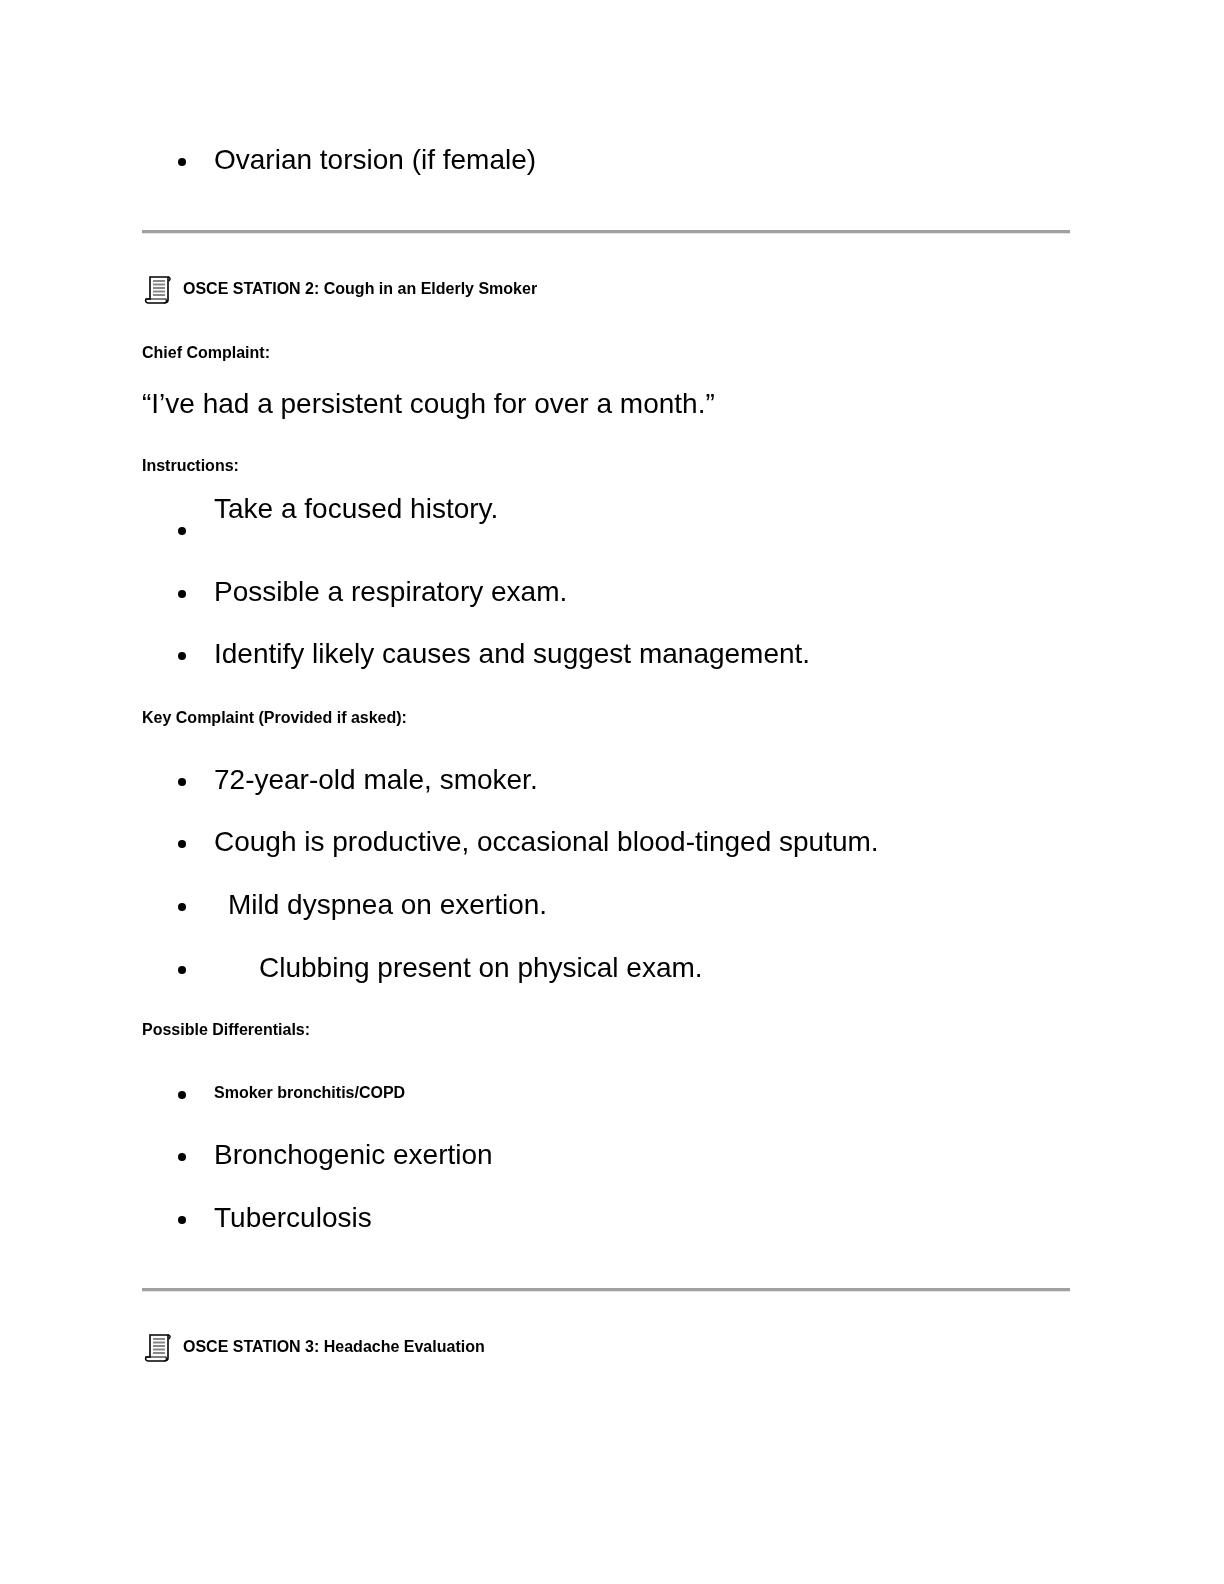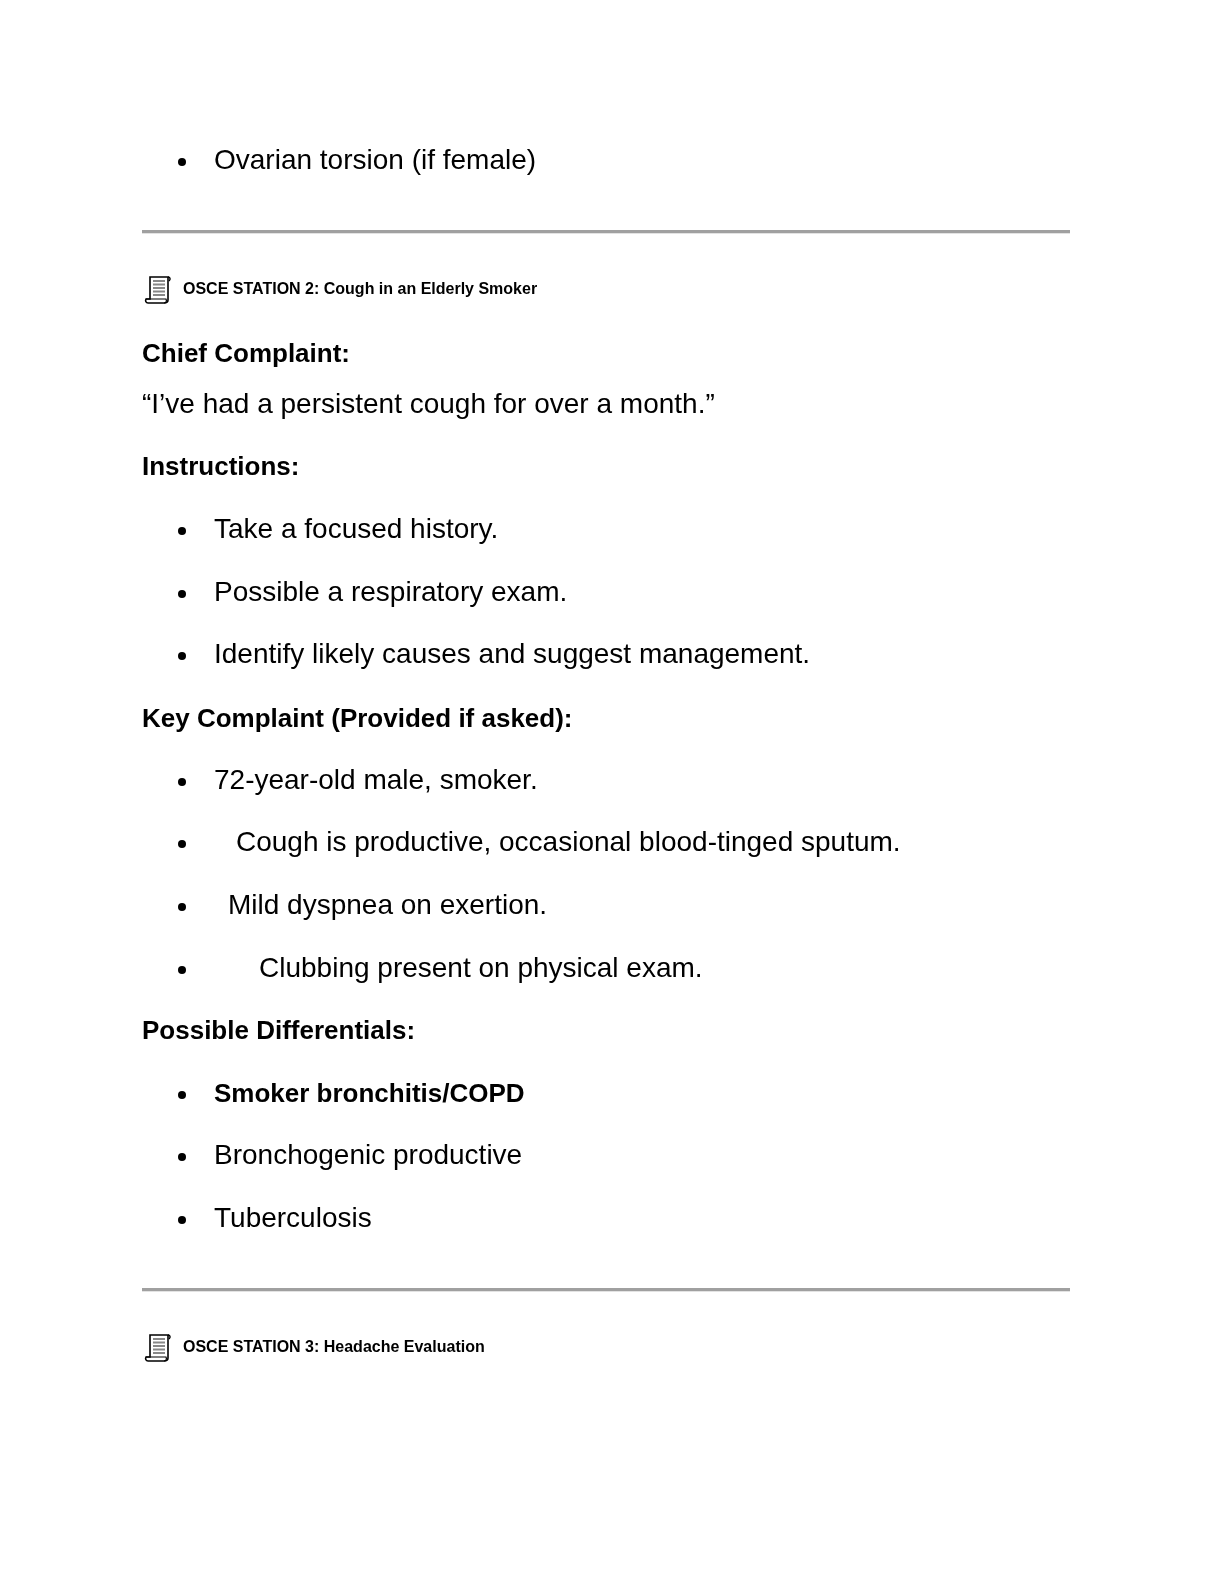--- a/index.html
+++ b/index.html
@@ -1,20 +1,20 @@
 <!DOCTYPE html>
 <html><head>
   <meta charset="utf-8">
   <style>
     html, body { margin: 0; padding: 0; background: #ffffff; }
     body { width: 1224px; height: 1584px; position: relative; overflow: hidden;
            font-family: "Liberation Sans", "DejaVu Sans", sans-serif; color: #000; }
     .abs { position: absolute; white-space: nowrap; }
     .body-text { font-size: 28px; line-height: 28px; }
-    .bold { font-weight: bold; font-size: 26px; line-height: 28px; }
+    .bold { font-weight: bold; font-size: 16px; line-height: 28px; }
     .h-station { font-weight: bold; font-size: 16px; line-height: 30px; }
     .bullet { position: absolute; left: 178px; width: 8px; height: 8px; border-radius: 50%; background: #000; }
     .rule { position: absolute; left: 142px; width: 928px; height: 3px; background: #a0a0a0; border-bottom: 1px solid #e3e3e3; }
     .scroll-icon { position: absolute; width: 28px; height: 30px; }
   </style>
 </head>
 <body>
 
 <div class="bullet" style="top:158px;"></div>
 <div class="abs body-text" style="left:214px; top:146px;">Ovarian torsion (if female)</div>
@@ -33,41 +33,41 @@
     <rect x="9" y="20" width="12" height="2"></rect>
   </g>
 </svg>
 <div class="abs h-station" style="left:183px; top:274px;">OSCE STATION 2: Cough in an Elderly Smoker</div>
 
 <div class="abs bold" style="left:142px; top:339px;">Chief Complaint:</div>
 <div class="abs body-text" style="left:142px; top:390px;">“I’ve had a persistent cough for over a month.”</div>
 
 <div class="abs bold" style="left:142px; top:452px;">Instructions:</div>
 <div class="bullet" style="top:527px;"></div>
-<div class="abs body-text" style="left:214px; top:515px;text-align:right;">Take a focused history.</div>
+<div class="abs body-text" style="left:214px; top:495px;text-align:right;">Take a focused history.</div>
 <div class="bullet" style="top:590px;"></div>
 <div class="abs body-text" style="left:214px; top:578px;">Possible a respiratory exam.</div>
 <div class="bullet" style="top:652px;"></div>
 <div class="abs body-text" style="left:214px; top:640px;">Identify likely causes and suggest management.</div>
 
 <div class="abs bold" style="left:142px; top:704px;">Key Complaint (Provided if asked):</div>
 <div class="bullet" style="top:778px;"></div>
 <div class="abs body-text" style="left:214px; top:766px;">72-year-old male, smoker.</div>
 <div class="bullet" style="top:840px;"></div>
-<div class="abs body-text" style="left:214px; top:828px;margin-left:22px;">Cough is productive, occasional blood-tinged sputum.</div>
+<div class="abs body-text" style="left:214px; top:828px;">Cough is productive, occasional blood-tinged sputum.</div>
 <div class="bullet" style="top:903px;"></div>
 <div class="abs body-text" style="left:228px; top:891px;">Mild dyspnea on exertion.</div>
 <div class="bullet" style="top:966px;"></div>
 <div class="abs body-text" style="left:214px; top:954px;margin-left:45px;">Clubbing present on physical exam.</div>
 
 <div class="abs bold" style="left:142px; top:1016px;">Possible Differentials:</div>
 <div class="bullet" style="top:1091px;"></div>
 <div class="abs bold" style="left:214px; top:1079px;">Smoker bronchitis/COPD</div>
 <div class="bullet" style="top:1153px;"></div>
-<div class="abs body-text" style="left:214px; top:1141px;">Bronchogenic productive</div>
+<div class="abs body-text" style="left:214px; top:1141px;">Bronchogenic exertion</div>
 <div class="bullet" style="top:1216px;"></div>
 <div class="abs body-text" style="left:214px; top:1204px;">Tuberculosis</div>
 
 <div class="rule" style="top:1288px;"></div>
 
 <svg class="scroll-icon" style="left:144px; top:1332px;" viewBox="0 0 28 30">
   <path d="M6 3 H24 V26 C24 28 22 29 20 29 H4 C2 29 1 27 2 25 L6 25 Z" fill="#fff" stroke="#000" stroke-width="1.6"></path>
   <path d="M20 29 C22 29 23 27 22 25 L2 25" fill="none" stroke="#000" stroke-width="1.2"></path>
   <path d="M24 3 C26 3 27 5 25 7" fill="none" stroke="#000" stroke-width="1.4"></path>
   <g fill="#888">

